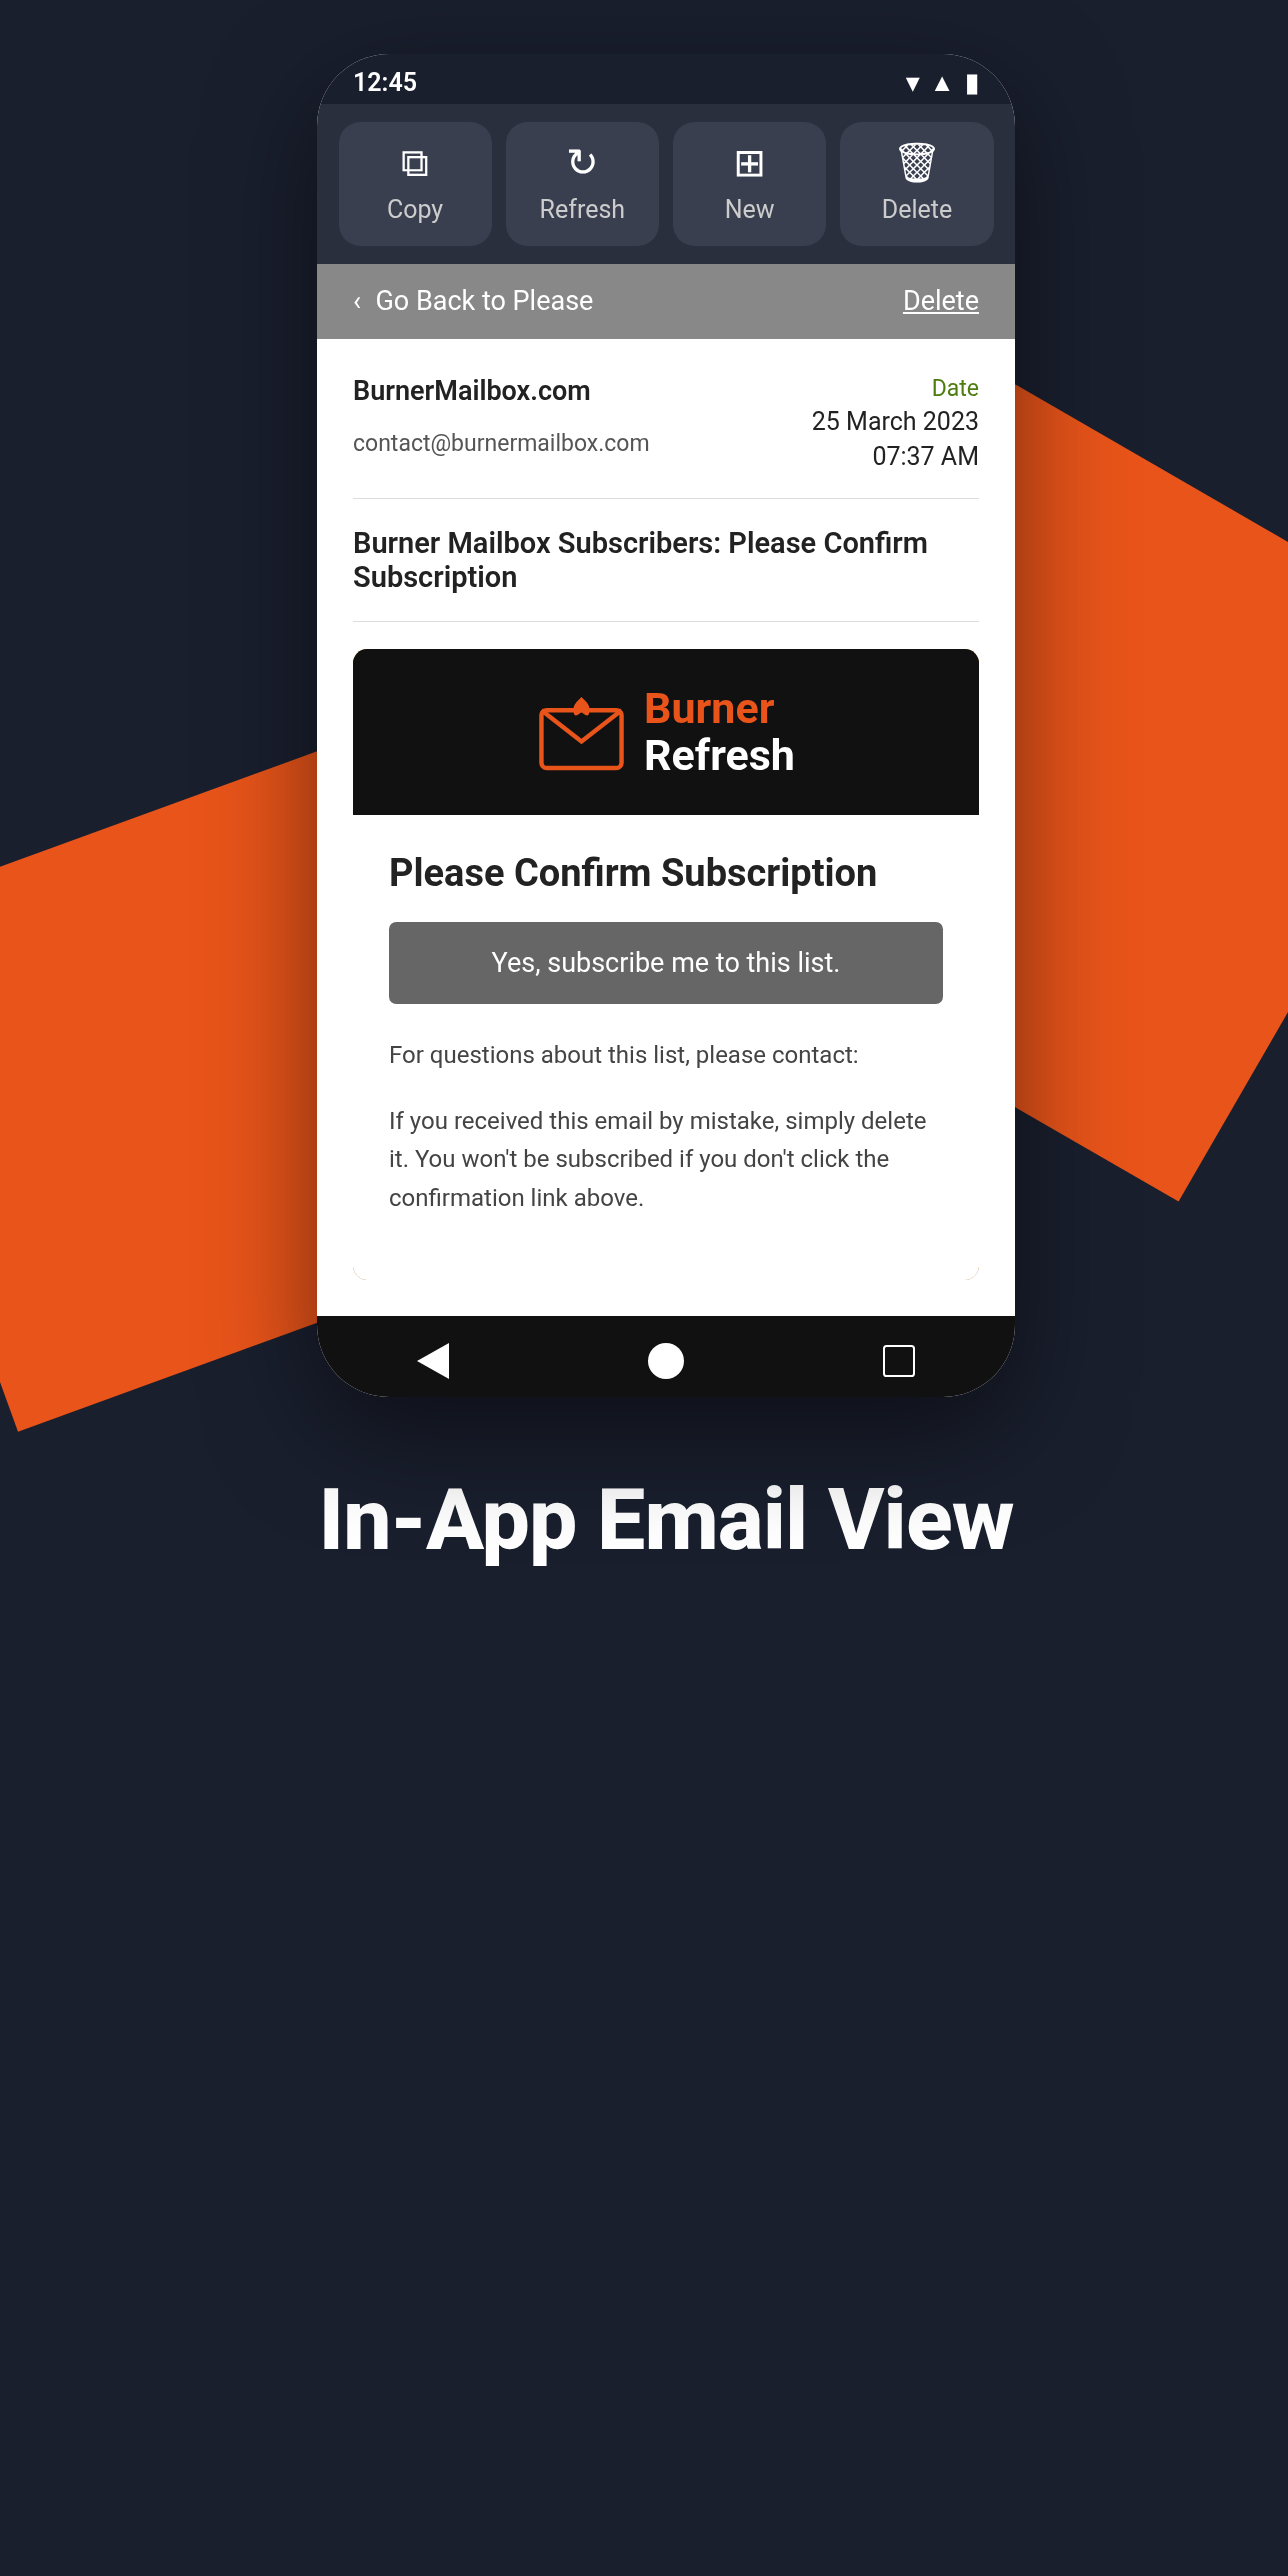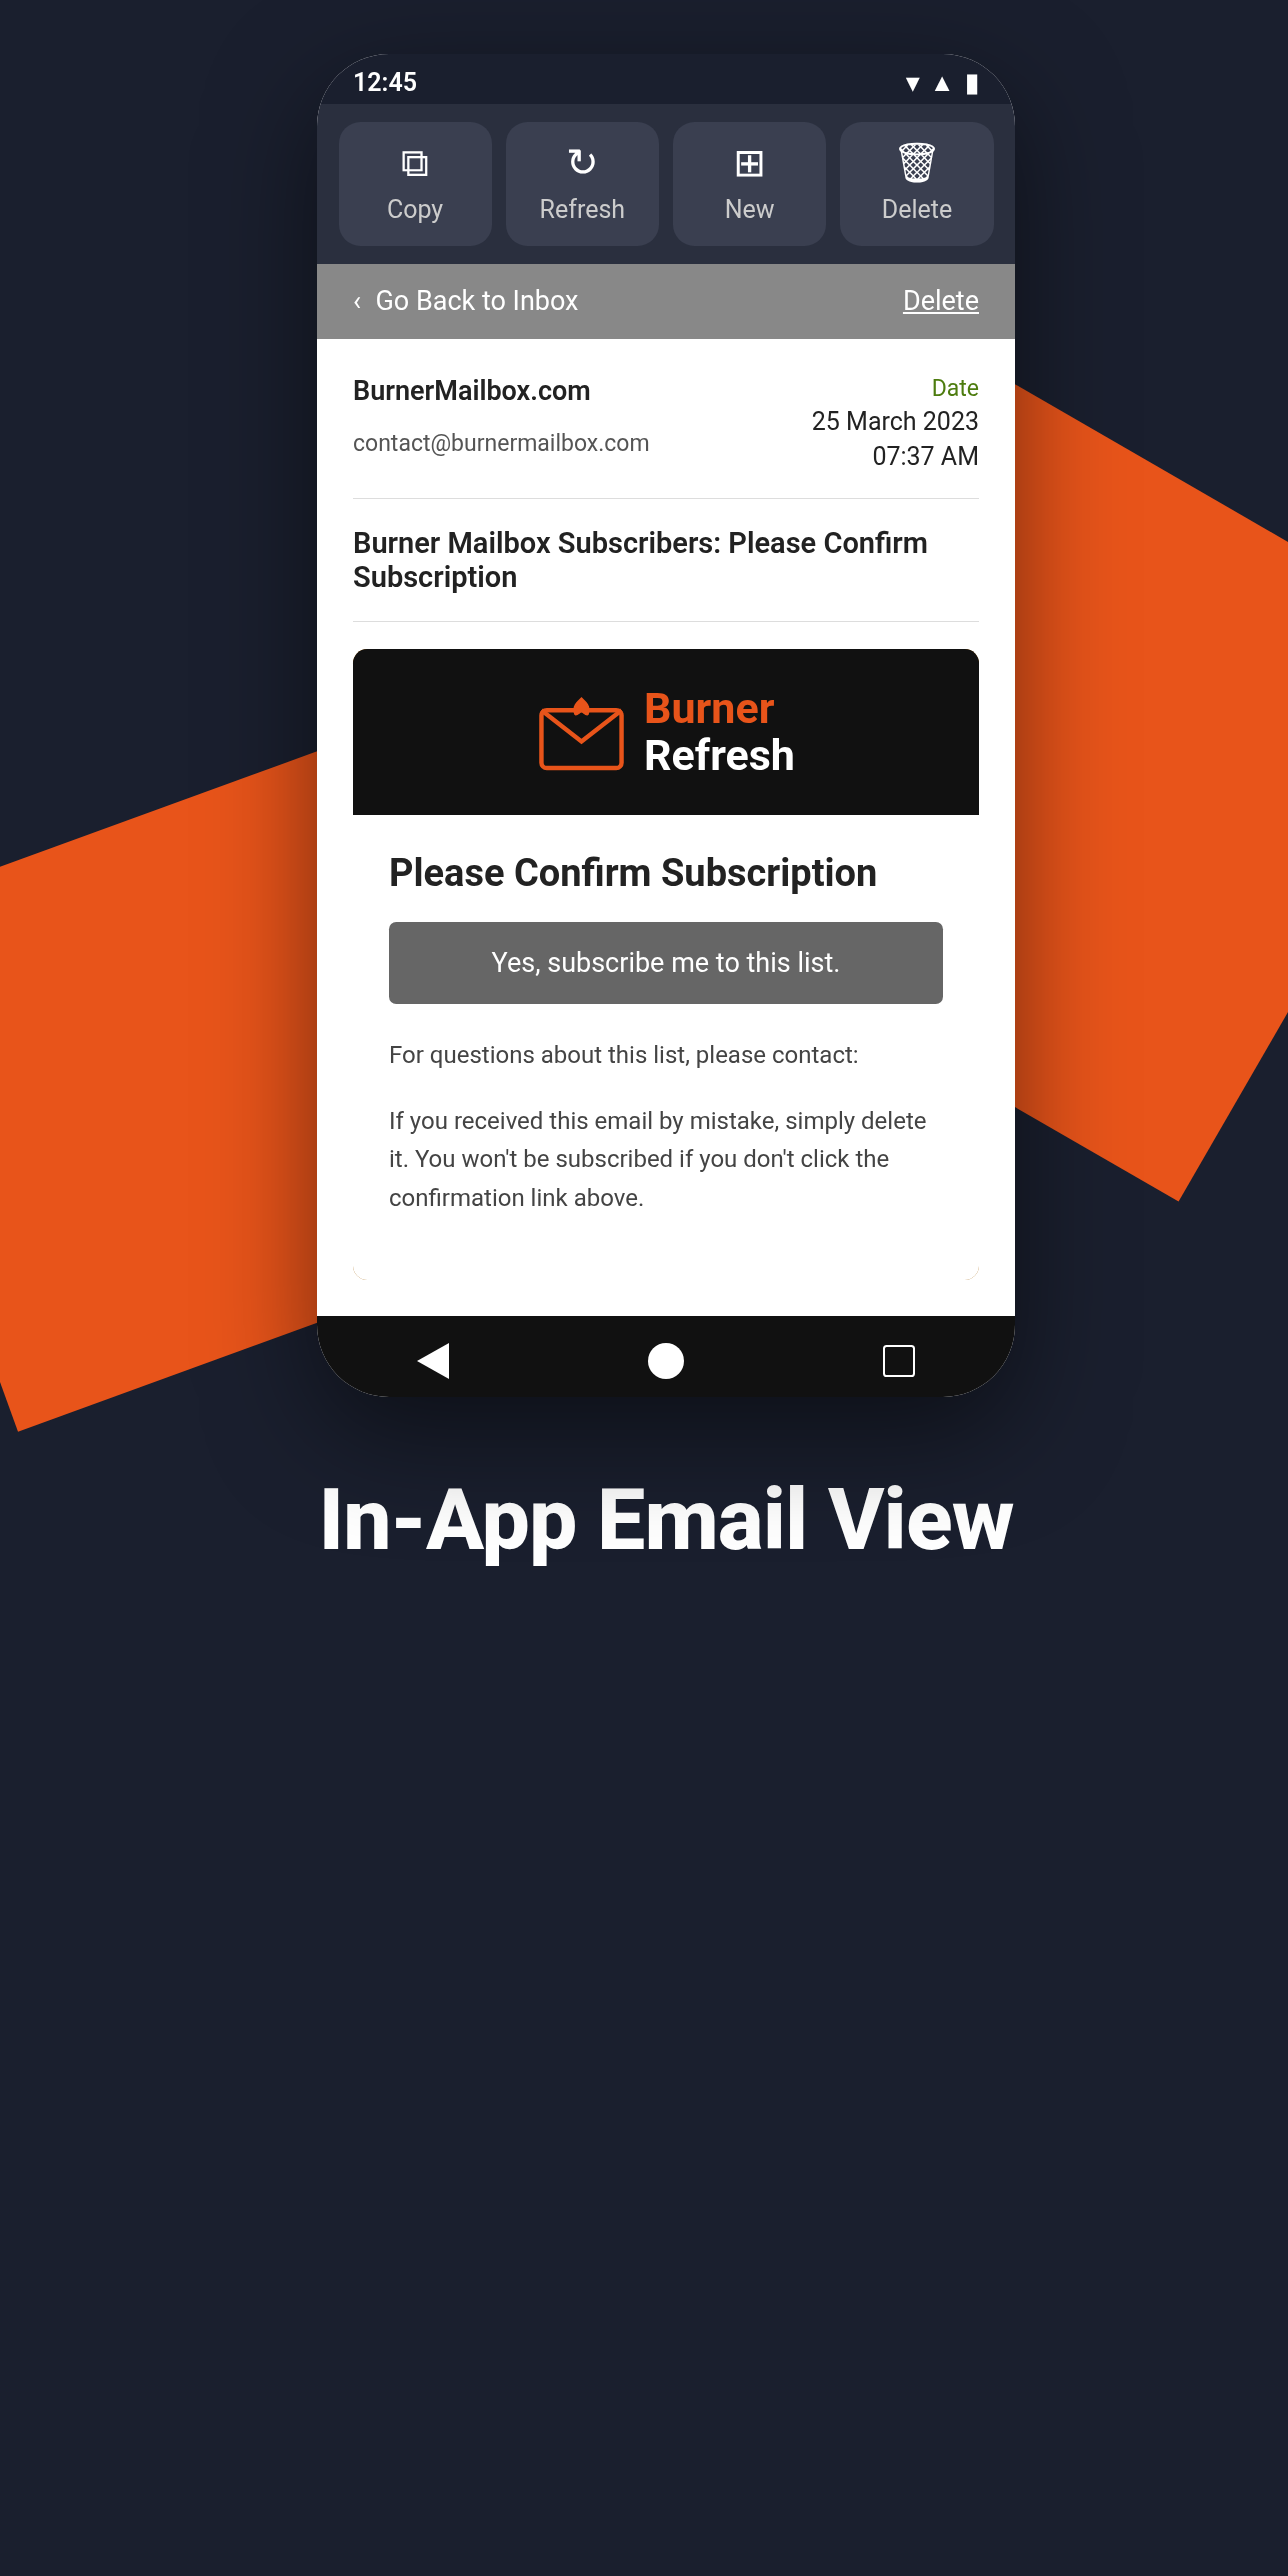--- a/index.html
+++ b/index.html
@@ -337,21 +337,21 @@
       </div>
       <div class="toolbar-btn">
         <span class="btn-icon">🗑</span>
         <span class="btn-label">Delete</span>
       </div>
     </div>
 
     <div class="nav-bar">
       <div class="nav-back">
         <span>‹</span>
-        <span>Go Back to Inbox</span>
+        <span>Go Back to Please</span>
       </div>
       <span class="nav-delete">Delete</span>
     </div>
 
     <div class="email-content">
 
       <div class="email-header">
         <div class="email-from">
           <span class="email-from-name">BurnerMailbox.com</span>
           <span class="email-from-addr">contact@burnermailbox.com</span>

